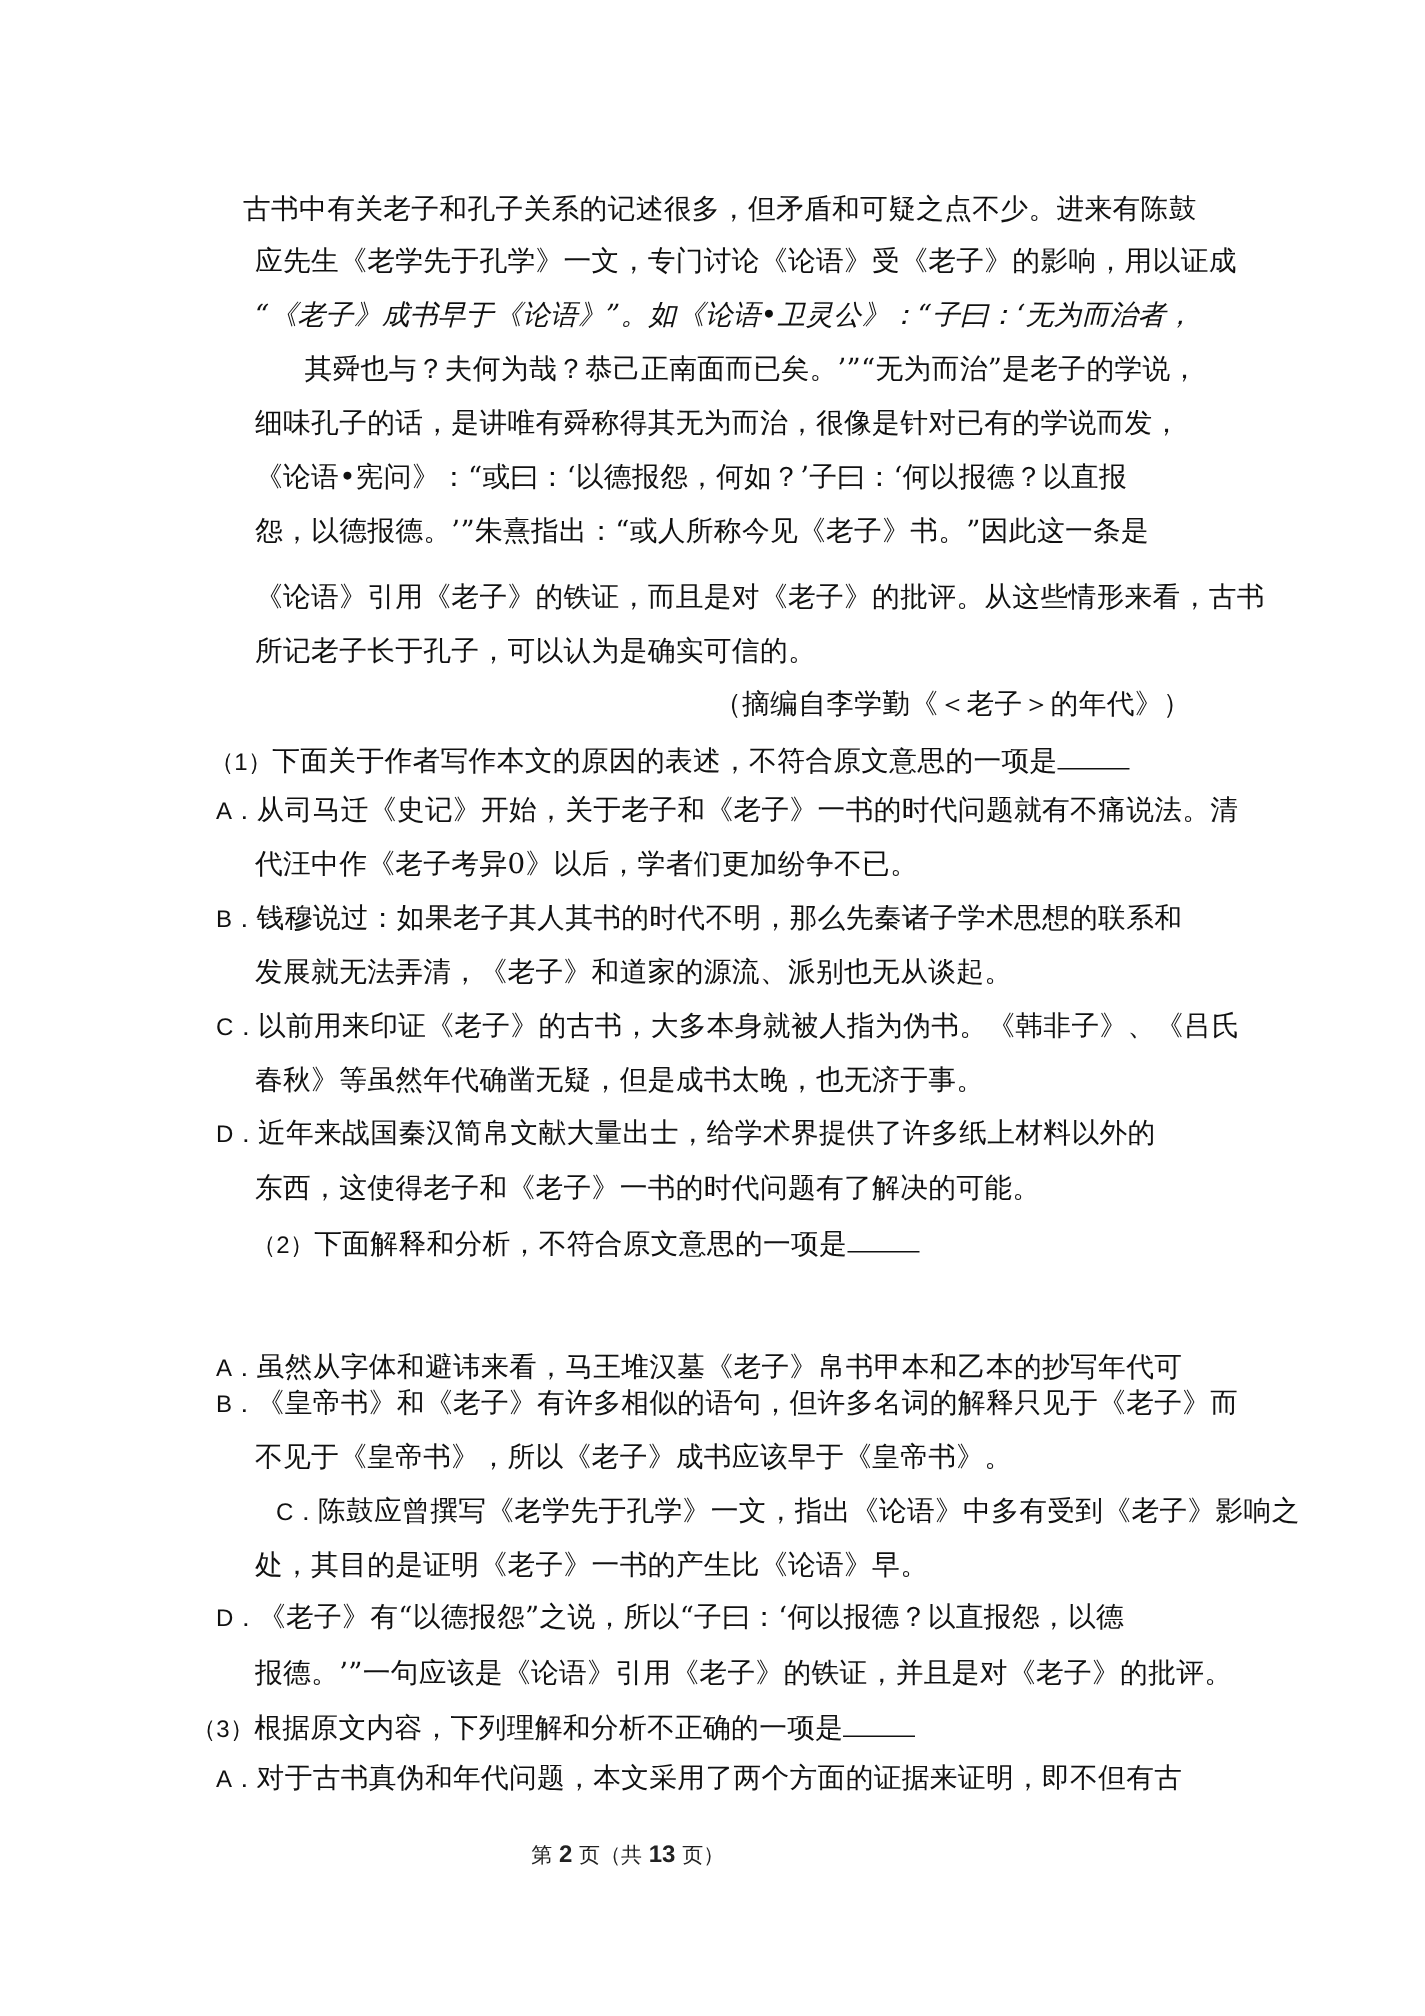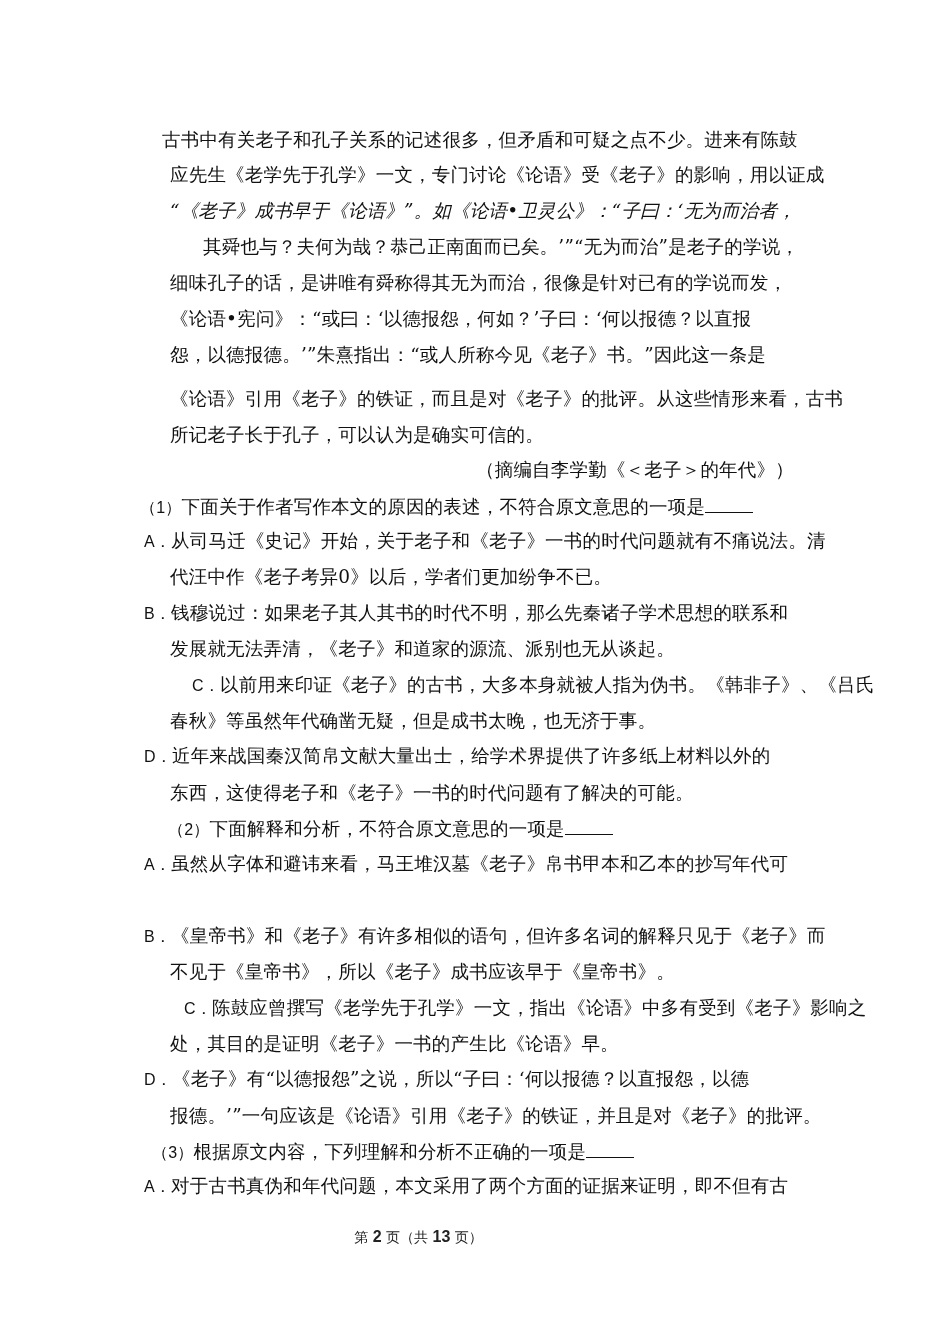--- a/index.html
+++ b/index.html
@@ -75,49 +75,49 @@
     <span class="label">（1）</span><span>下面关于作者写作本文的原因的表述，不符合原文意思的一项是</span><span class="blank"></span>
   </div>
   <div class="line" style="left:144px; top:529px;">
     <span class="label">A．</span><span>从司马迁《史记》开始，关于老子和《老子》一书的时代问题就有不痛说法。清</span>
   </div>
   <div class="line" style="left:170px; top:565px;">代汪中作《老子考异0》以后，学者们更加纷争不已。</div>
   <div class="line" style="left:144px; top:601px;">
     <span class="label">B．</span><span>钱穆说过：如果老子其人其书的时代不明，那么先秦诸子学术思想的联系和</span>
   </div>
   <div class="line" style="left:170px; top:637px;">发展就无法弄清，《老子》和道家的源流、派别也无从谈起。</div>
-  <div class="line" style="left:144px; top:673px;margin-left:48px;">
+  <div class="line" style="left:144px; top:673px;">
     <span class="label">C．</span><span>以前用来印证《老子》的古书，大多本身就被人指为伪书。《韩非子》、《吕氏</span>
   </div>
   <div class="line" style="left:170px; top:709px;">春秋》等虽然年代确凿无疑，但是成书太晚，也无济于事。</div>
   <div class="line" style="left:144px; top:744px;">
     <span class="label">D．</span><span>近年来战国秦汉简帛文献大量出士，给学术界提供了许多纸上材料以外的</span>
   </div>
   <div class="line" style="left:170px; top:781px;text-align:center;">东西，这使得老子和《老子》一书的时代问题有了解决的可能。</div>
 
   <div class="line" style="left:140px; top:816px;margin-left:28px;">
     <span class="label">（2）</span><span>下面解释和分析，不符合原文意思的一项是</span><span class="blank"></span>
   </div>
-  <div class="line" style="left:144px; top:852px;">
+  <div class="line" style="left:144px; top:900px;">
     <span class="label">A．</span><span>虽然从字体和避讳来看，马王堆汉墓《老子》帛书甲本和乙本的抄写年代可</span>
   </div>
   <div class="line" style="left:144px; top:924px;">
     <span class="label">B．</span><span>《皇帝书》和《老子》有许多相似的语句，但许多名词的解释只见于《老子》而</span>
   </div>
   <div class="line" style="left:170px; top:960px;">不见于《皇帝书》，所以《老子》成书应该早于《皇帝书》。</div>
   <div class="line" style="left:144px; top:996px;margin-left:40px;">
     <span class="label">C．</span><span>陈鼓应曾撰写《老学先于孔学》一文，指出《论语》中多有受到《老子》影响之</span>
   </div>
   <div class="line" style="left:170px; top:1032px;">处，其目的是证明《老子》一书的产生比《论语》早。</div>
   <div class="line" style="left:144px; top:1067px;">
     <span class="label">D．</span><span>《老子》有“以德报怨”之说，所以“子曰：‘何以报德？以直报怨，以德</span>
   </div>
   <div class="line" style="left:170px; top:1104px;">报德。’”一句应该是《论语》引用《老子》的铁证，并且是对《老子》的批评。</div>
 
-  <div class="line" style="left:152px; top:1139px;text-align:right;">
+  <div class="line" style="left:128px; top:1139px;text-align:right;">
     <span class="label">（3）</span><span>根据原文内容，下列理解和分析不正确的一项是</span><span class="blank"></span>
   </div>
   <div class="line" style="left:144px; top:1174px;">
     <span class="label">A．</span><span>对于古书真伪和年代问题，本文采用了两个方面的证据来证明，即不但有古</span>
   </div>
 
   <div class="footer">
     <span>第</span>
     <b>2</b>
     <span>页（共</span>

